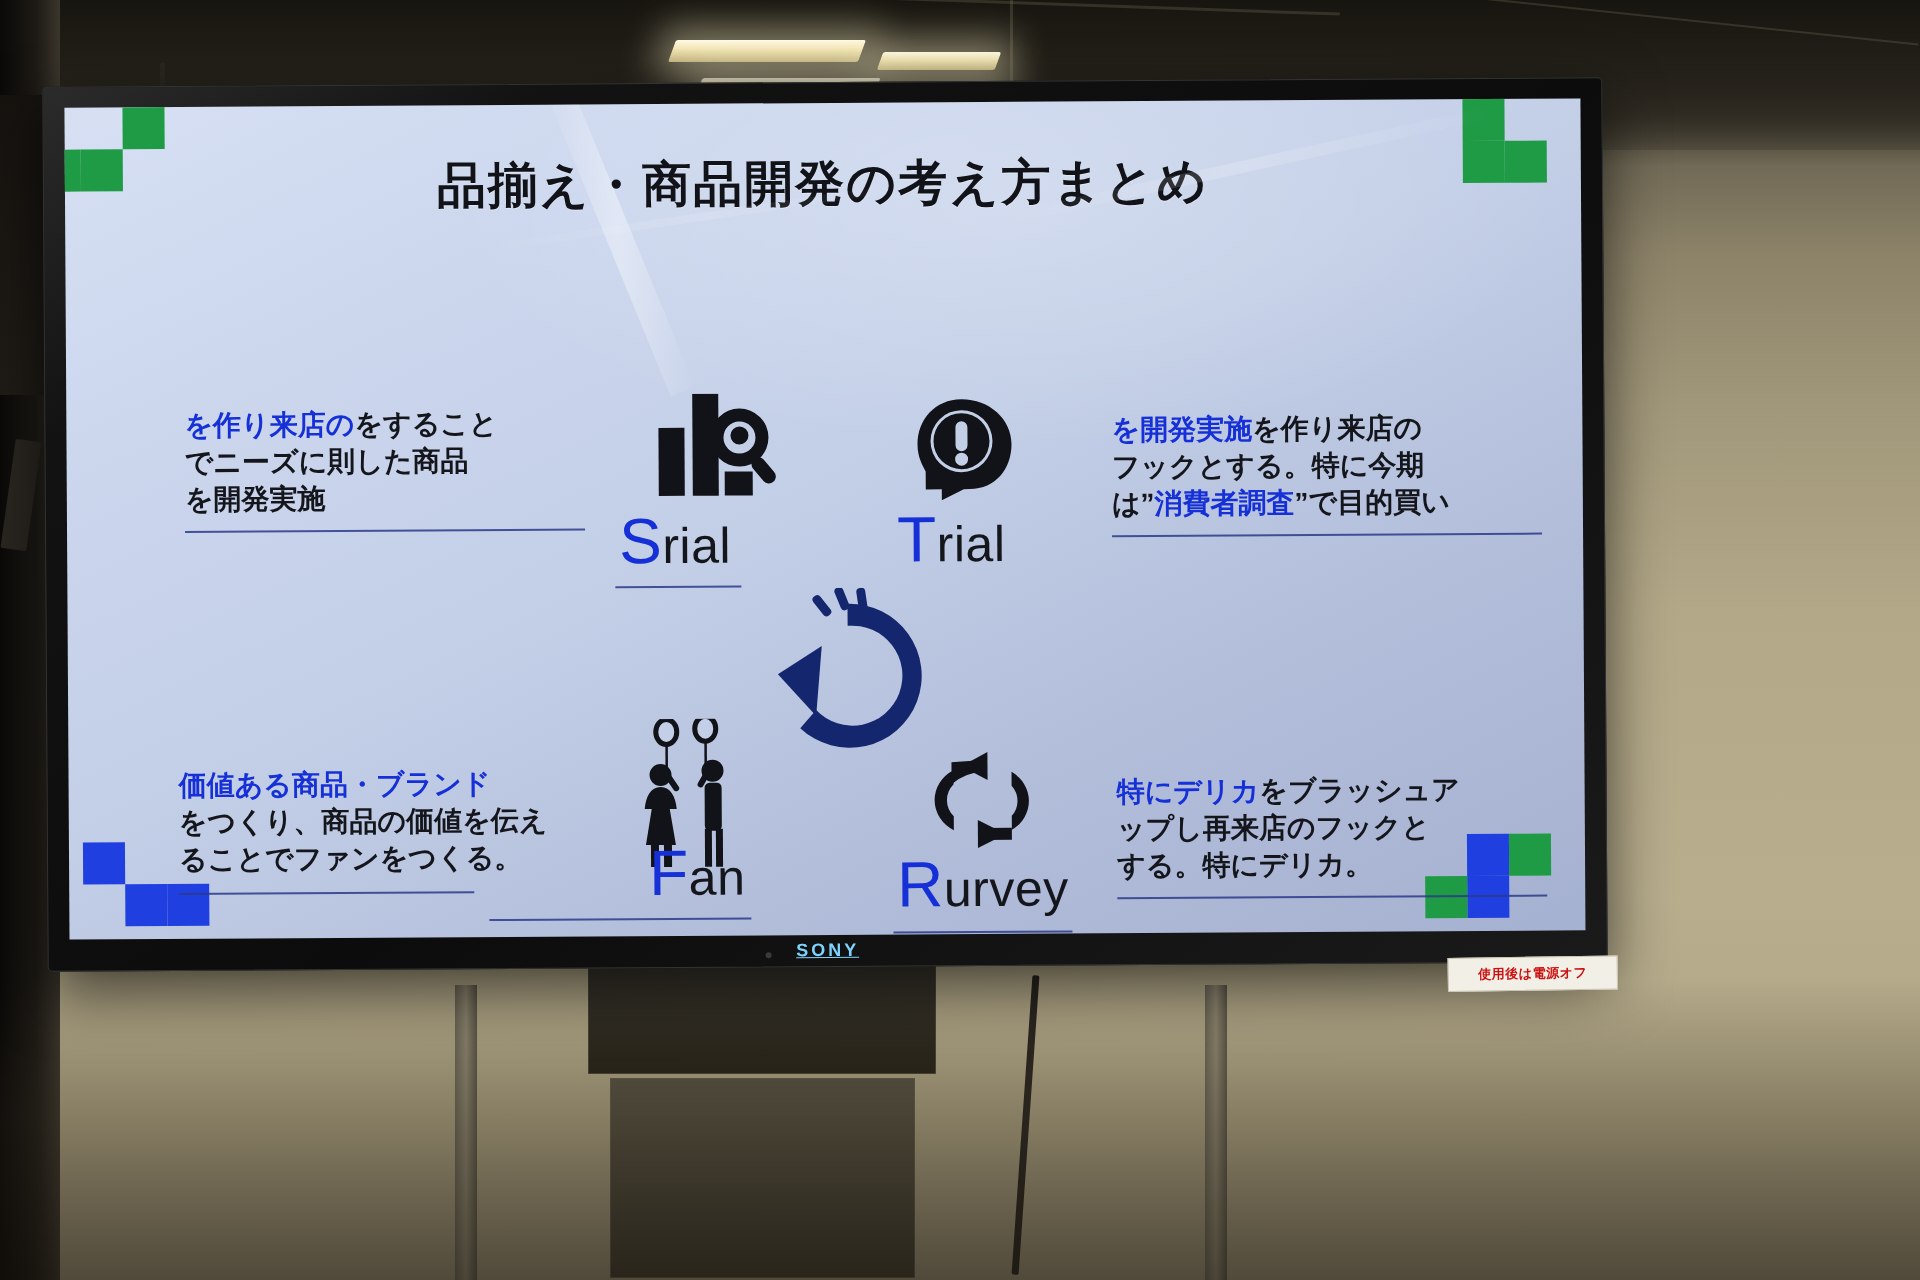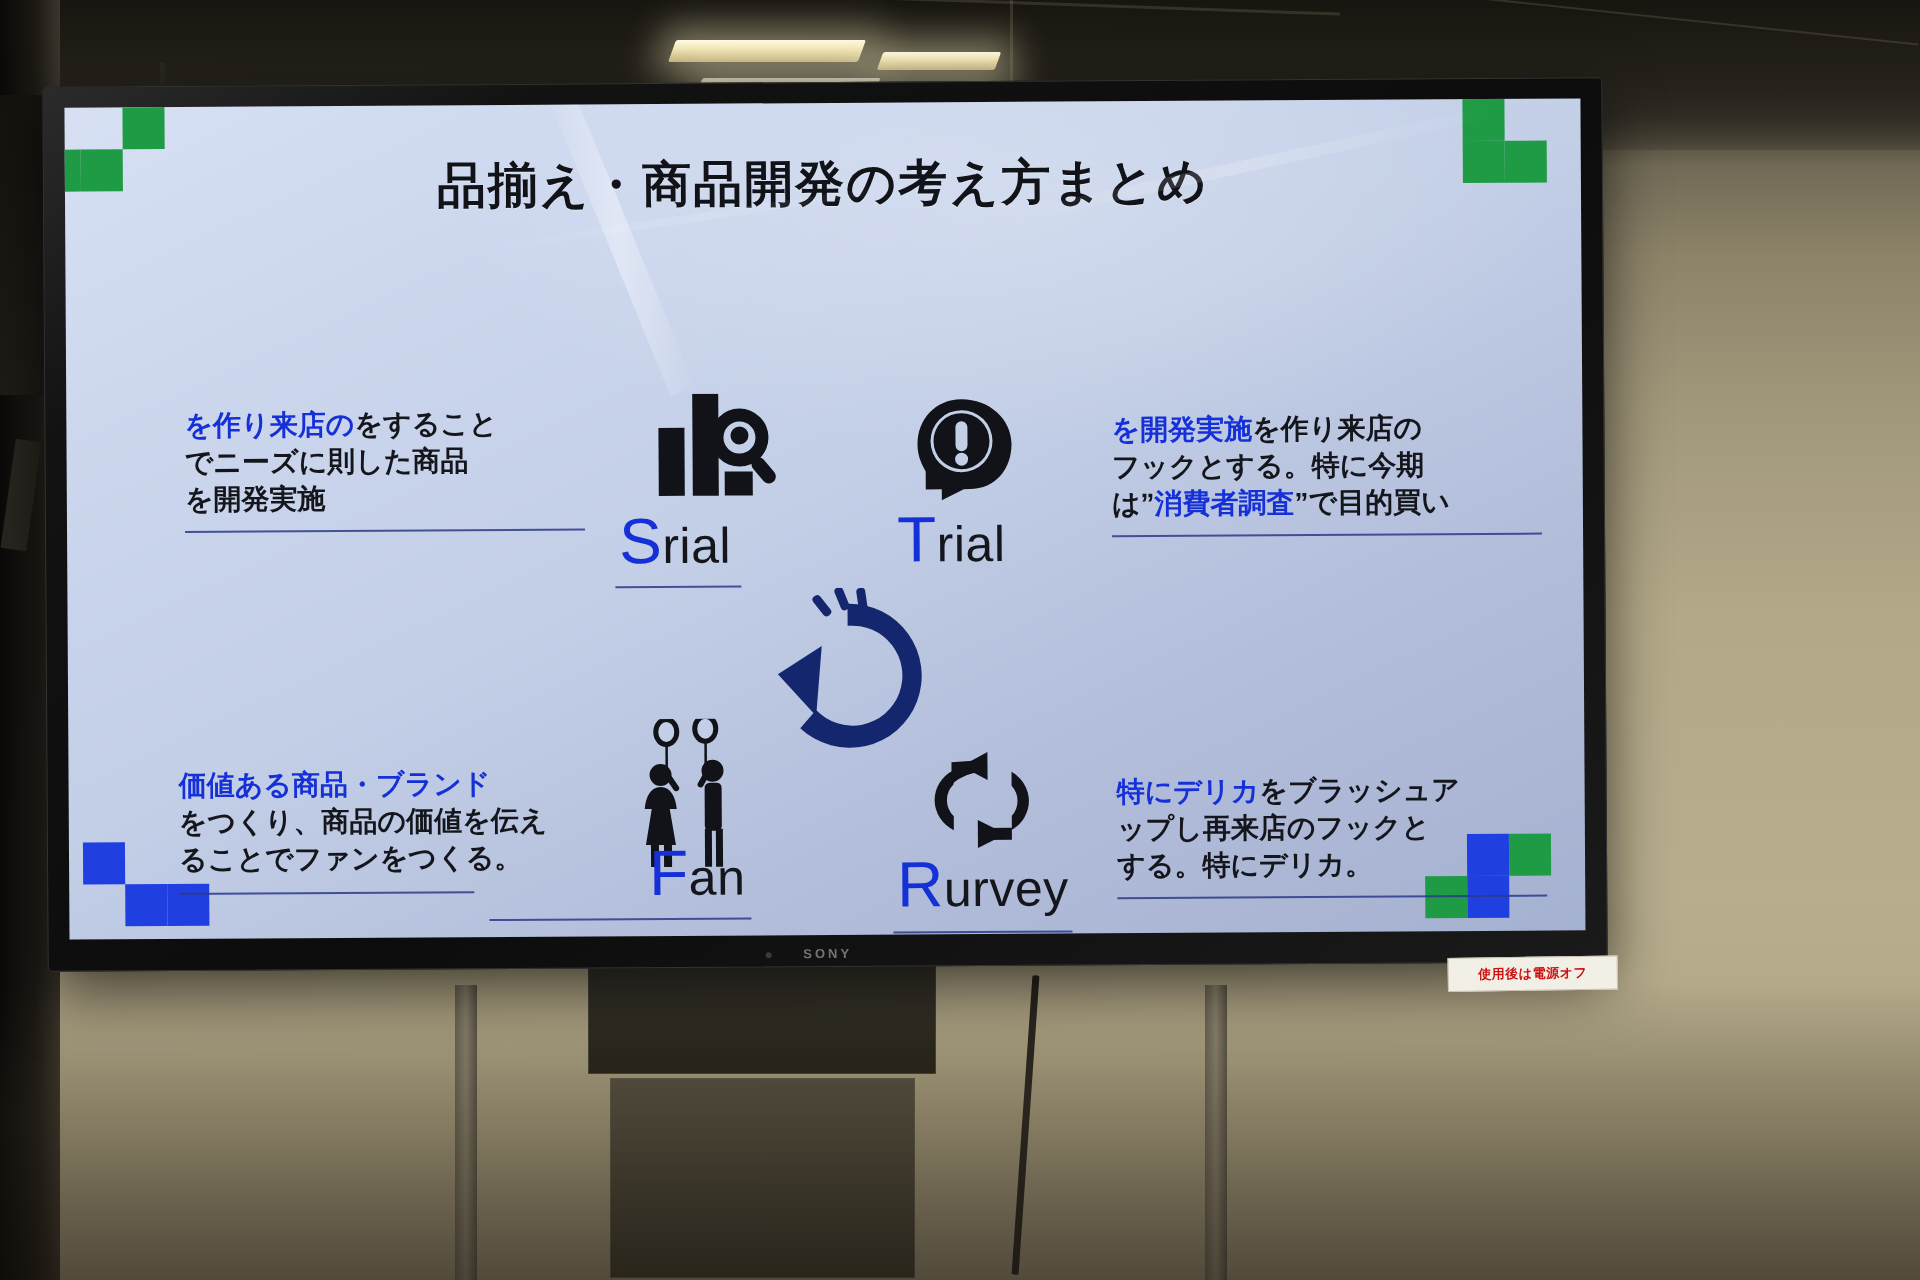--- a/index.html
+++ b/index.html
@@ -80,21 +80,21 @@
   }
   .glare {
     position:absolute;
     background:linear-gradient(110deg,rgba(255,255,255,0.0),rgba(255,255,255,0.38),rgba(255,255,255,0.0));
     transform:rotate(-22deg);
     pointer-events:none;
   }
 
   .tv-brand {
     position:absolute; left:50%; bottom:6px; transform:translateX(-50%);
-    color:#737373; font-size:13px; letter-spacing:3px; font-weight:bold;
+    color:#7dd3fc; font-size:18px; letter-spacing:3px; font-weight:bold;text-decoration:underline;
   }
   .ir-dot {
     position:absolute; left:46%; bottom:9px; width:6px; height:6px;
     border-radius:50%; background:#3a3a3a;
   }
   .power-label {
     position:absolute; right:-10px; bottom:-28px;
     width:170px; height:34px;
     background:#f2efe6; border:1px solid #c9c3b2;
     display:flex; align-items:center; justify-content:center;

